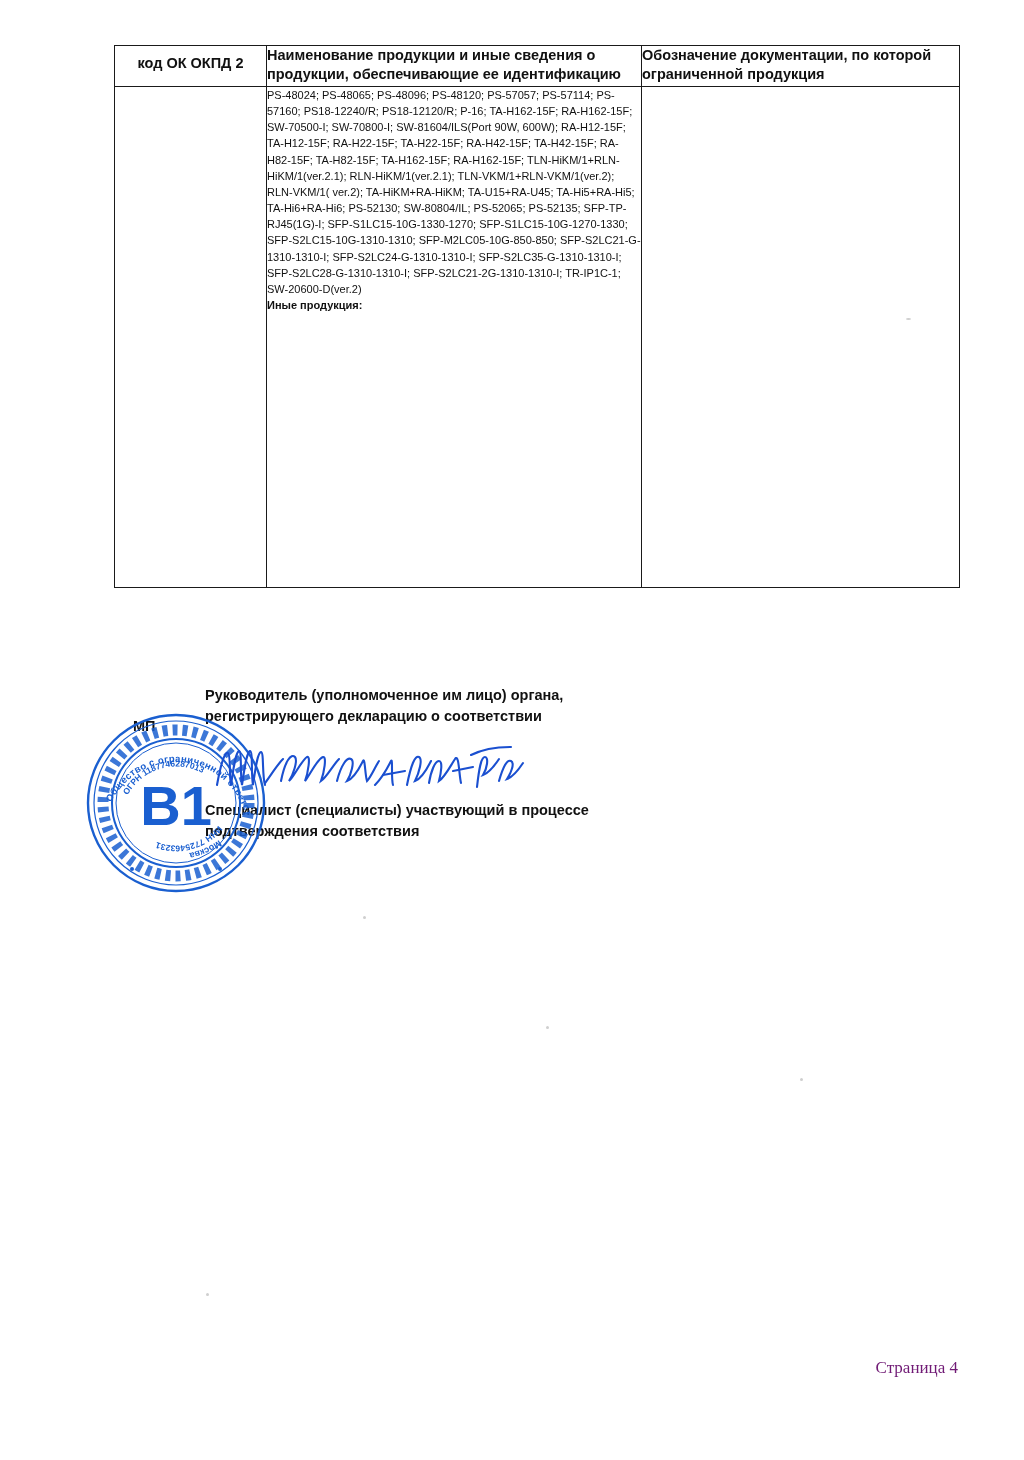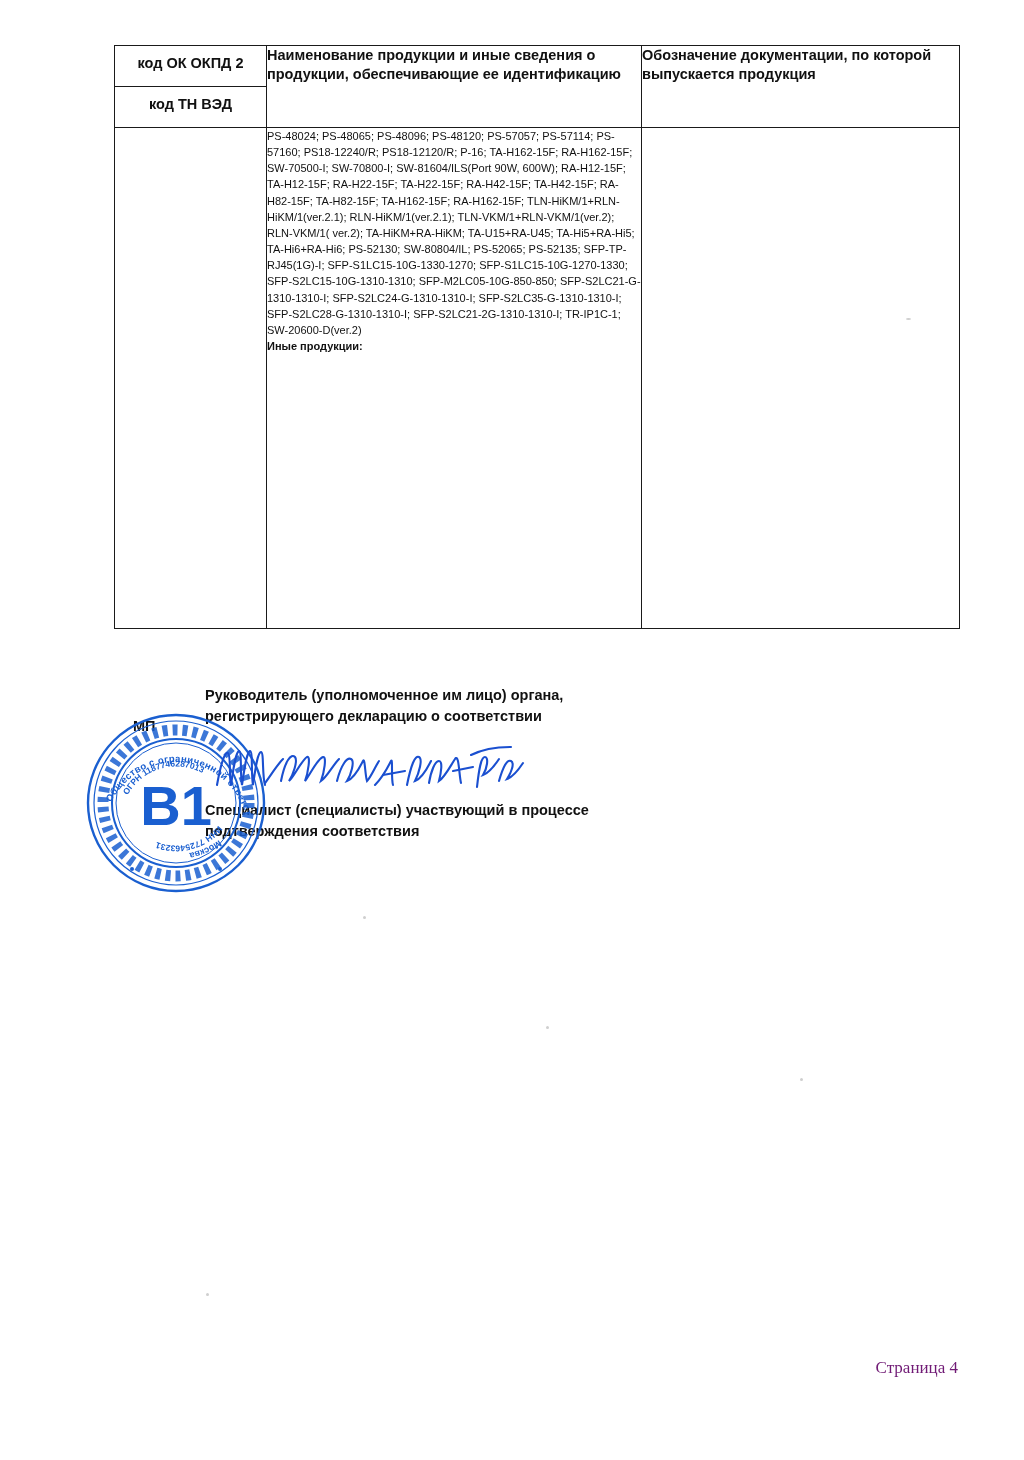--- a/index.html
+++ b/index.html
@@ -159,34 +159,31 @@
       <col class="col-c">
     </colgroup>
     <tbody>
       <tr>
         <td style="padding:0;">
           <table class="hdr-inner">
             <tbody>
               <tr>
                   <td>код ОК ОКПД 2</td>
                 </tr>
-              <tr>
-                  <td>код ТН ВЭД</td>
-                </tr>
             </tbody>
           </table>
         </td>
         <td class="hdr-cell">Наименование продукции и иные сведения о продукции, обеспечивающие ее идентификацию</td>
-        <td class="hdr-cell">Обозначение документации, по которой выпускается продукция</td>
+        <td class="hdr-cell">Обозначение документации, по которой ограниченной продукция</td>
       </tr>
       <tr>
         <td class="body-cell"></td>
         <td class="body-cell">
           <p>PS-48024; PS-48065; PS-48096; PS-48120; PS-57057; PS-57114; PS-57160; PS18-12240/R; PS18-12120/R; P-16; TA-H162-15F; RA-H162-15F; SW-70500-I; SW-70800-I; SW-81604/ILS(Port 90W, 600W); RA-H12-15F; TA-H12-15F; RA-H22-15F; TA-H22-15F; RA-H42-15F; TA-H42-15F; RA-H82-15F; TA-H82-15F; TA-H162-15F; RA-H162-15F; TLN-HiKM/1+RLN-HiKM/1(ver.2.1); RLN-HiKM/1(ver.2.1); TLN-VKM/1+RLN-VKM/1(ver.2); RLN-VKM/1( ver.2); TA-HiKM+RA-HiKM; TA-U15+RA-U45; TA-Hi5+RA-Hi5; TA-Hi6+RA-Hi6; PS-52130; SW-80804/IL; PS-52065; PS-52135; SFP-TP-RJ45(1G)-I; SFP-S1LC15-10G-1330-1270; SFP-S1LC15-10G-1270-1330; SFP-S2LC15-10G-1310-1310; SFP-M2LC05-10G-850-850; SFP-S2LC21-G-1310-1310-I; SFP-S2LC24-G-1310-1310-I; SFP-S2LC35-G-1310-1310-I; SFP-S2LC28-G-1310-1310-I; SFP-S2LC21-2G-1310-1310-I; TR-IP1C-1; SW-20600-D(ver.2)</p>
-          <p class="bold-line">Иные продукции:</p>
+          <p class="bold-line">Иные продукция:</p>
         </td>
         <td class="body-cell"></td>
       </tr>
     </tbody>
   </table>
 
   <div class="sig-block">
     <div class="sig-title">Руководитель (уполномоченное им лицо) органа, регистрирующего декларацию о соответствии</div>
   </div>
 

